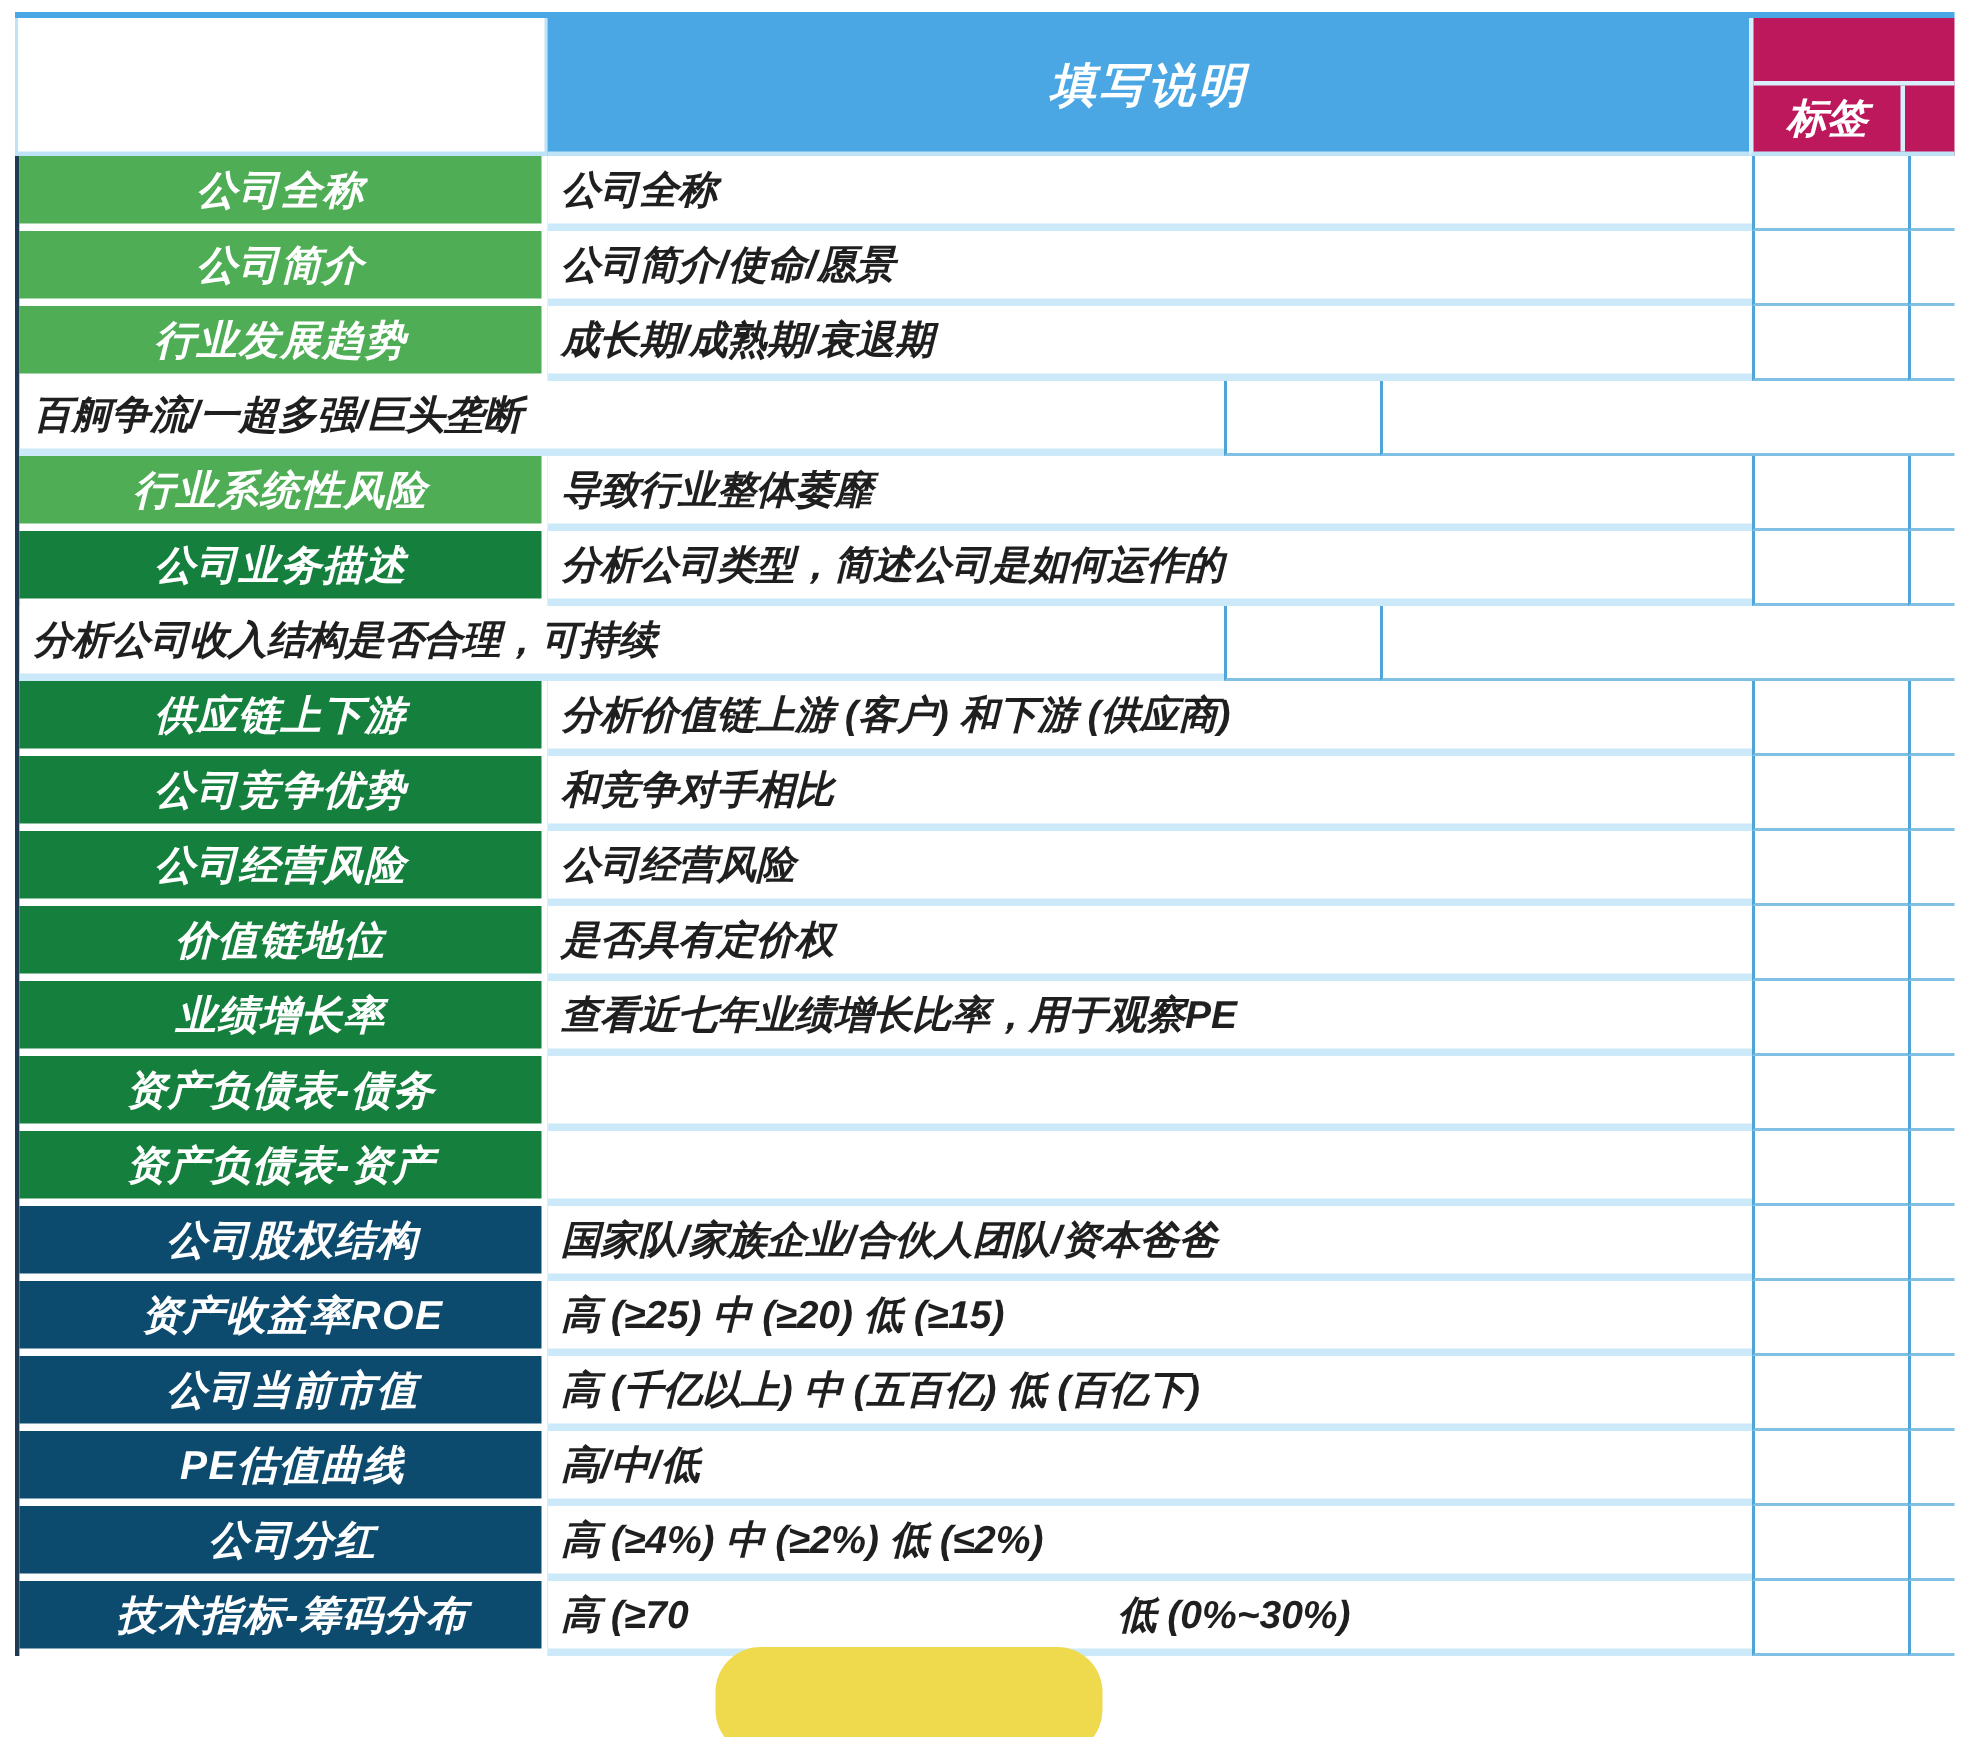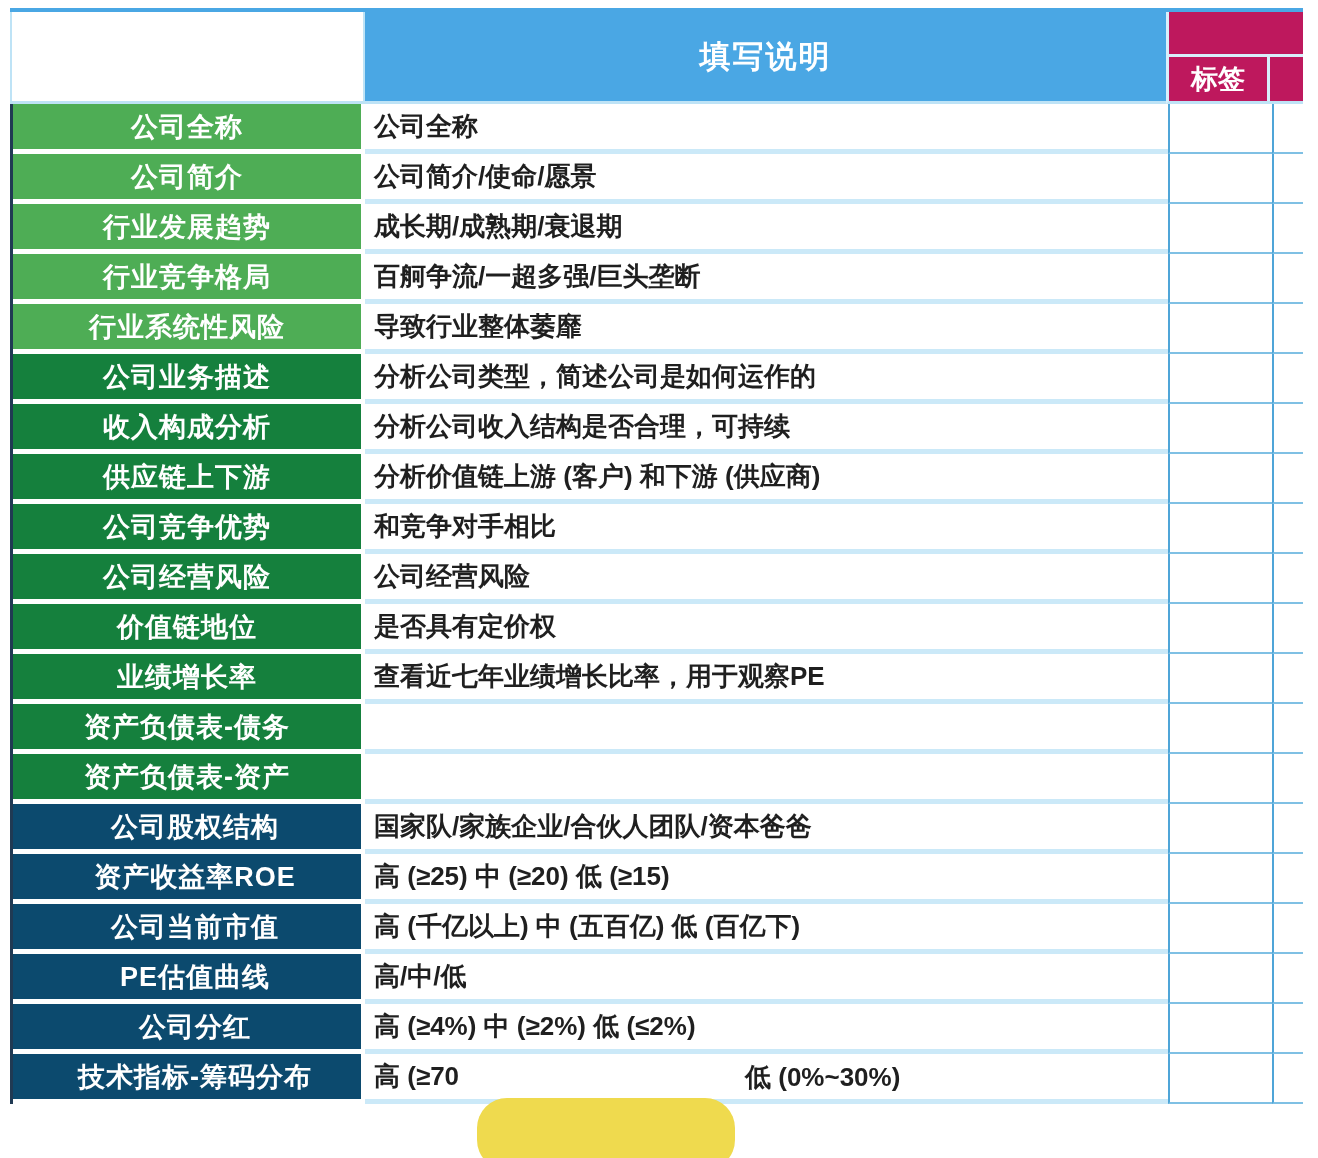--- a/index.html
+++ b/index.html
@@ -4,21 +4,21 @@
 <style>
   html, body {
     margin: 0;
     padding: 0;
     width: 1318px;
     height: 1158px;
     background: #ffffff;
     overflow: hidden;
     font-family: "Liberation Sans", "DejaVu Sans", sans-serif;
   }
-  .page { position: relative; width: 1052px; height: 1158px; }
+  .page { position: relative; width: 1052px; height: 1158px; font-style: italic; }
 
   .table {
     position: absolute;
     left: 10px; top: 8px;
     width: 1293px;
     border-top: 4px solid #4AA7E4;
     box-sizing: content-box;
   }
 
   
@@ -139,39 +139,37 @@
           <div class="cell tag"></div>
           <div class="cell extra"></div>
         </div>
         <div class="row">
           <div class="cell label green">行业发展趋势</div>
           <div class="cell desc">成长期/成熟期/衰退期</div>
           <div class="cell tag"></div>
           <div class="cell extra"></div>
         </div>
         <div class="row">
-          <div class="cell label green">行业竞争格局</div>
           <div class="cell desc">百舸争流/一超多强/巨头垄断</div>
           <div class="cell tag"></div>
           <div class="cell extra"></div>
         </div>
         <div class="row">
           <div class="cell label green">行业系统性风险</div>
           <div class="cell desc">导致行业整体萎靡</div>
           <div class="cell tag"></div>
           <div class="cell extra"></div>
         </div>
         <div class="row">
           <div class="cell label blue">公司业务描述</div>
           <div class="cell desc">分析公司类型，简述公司是如何运作的</div>
           <div class="cell tag"></div>
           <div class="cell extra"></div>
         </div>
         <div class="row">
-          <div class="cell label blue">收入构成分析</div>
           <div class="cell desc">分析公司收入结构是否合理，可持续</div>
           <div class="cell tag"></div>
           <div class="cell extra"></div>
         </div>
         <div class="row">
           <div class="cell label blue">供应链上下游</div>
           <div class="cell desc">分析价值链上游 (客户) 和下游 (供应商)</div>
           <div class="cell tag"></div>
           <div class="cell extra"></div>
         </div>

